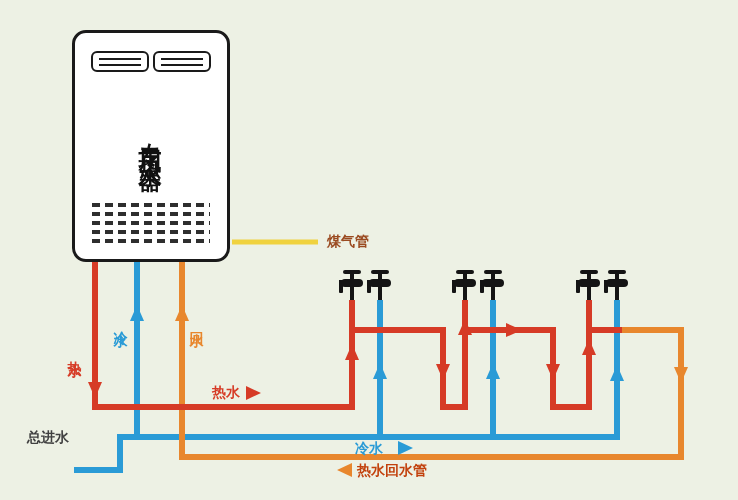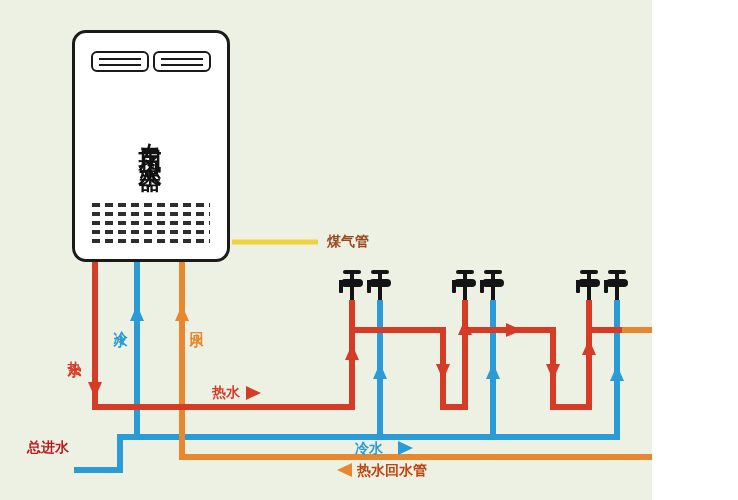--- a/index.html
+++ b/index.html
@@ -1,17 +1,17 @@
 <!DOCTYPE html>
 <html><head>
 <meta charset="utf-8">
 <style>
   html,body{margin:0;padding:0;}
   body{font-family:"DejaVu Sans","Liberation Sans",sans-serif;}
-  #canvas{position:relative;width:652px;height:500px;overflow:hidden;background:#edf1e4;}
+  #canvas{position:relative;width:738px;height:500px;overflow:hidden;background:#edf1e4;}
   #pipes{position:absolute;left:0;top:0;}
   .lbl{position:absolute;font-size:14px;font-weight:bold;line-height:1.15;white-space:nowrap;}
   .vlbl{writing-mode:vertical-rl;letter-spacing:3px;}
   
   #heater{position:absolute;left:72px;top:30px;width:158px;height:232px;box-sizing:border-box;
           background:#ffffff;border:3px solid #1a1a1a;border-radius:14px;}
   .vent{position:absolute;top:18px;width:58px;height:21px;box-sizing:border-box;
         border:2px solid #1a1a1a;border-radius:6px;background:#fff;
         background-image:linear-gradient(#1a1a1a,#1a1a1a),linear-gradient(#1a1a1a,#1a1a1a);
         background-size:78% 2px,78% 2px;background-position:center 5px,center 11px;background-repeat:no-repeat;}
@@ -91,15 +91,15 @@
     <div id="grille"></div>
   </div>
 
   <div class="lbl" style="left:327px;top:233px;color:#9a4a20;">煤气管</div>
   <div class="lbl vlbl" style="left:67px;top:350px;color:#d63b26;">热水</div>
   <div class="lbl vlbl" style="left:113px;top:320px;color:#2a9bd6;">冷水</div>
   <div class="lbl vlbl" style="left:189px;top:320px;color:#e8872d;">回水</div>
   <div class="lbl" style="left:212px;top:384px;color:#d63b26;">热水</div>
   <div class="lbl" style="left:355px;top:440px;color:#2a9bd6;">冷水</div>
   <div class="lbl" style="left:357px;top:462px;color:#c2410c;">热水回水管</div>
-  <div class="lbl" style="left:27px;top:439px;color:#b91c1c;">总进水</div>
+  <div class="lbl" style="left:27px;top:429px;color:#404040;">总进水</div>
 
 </div>
 
 </body></html>

